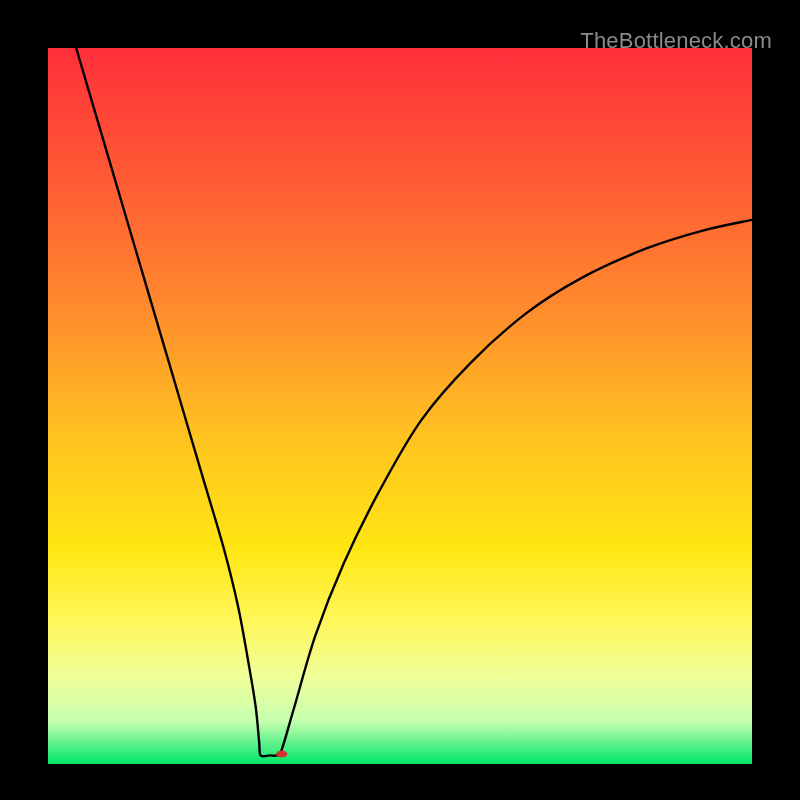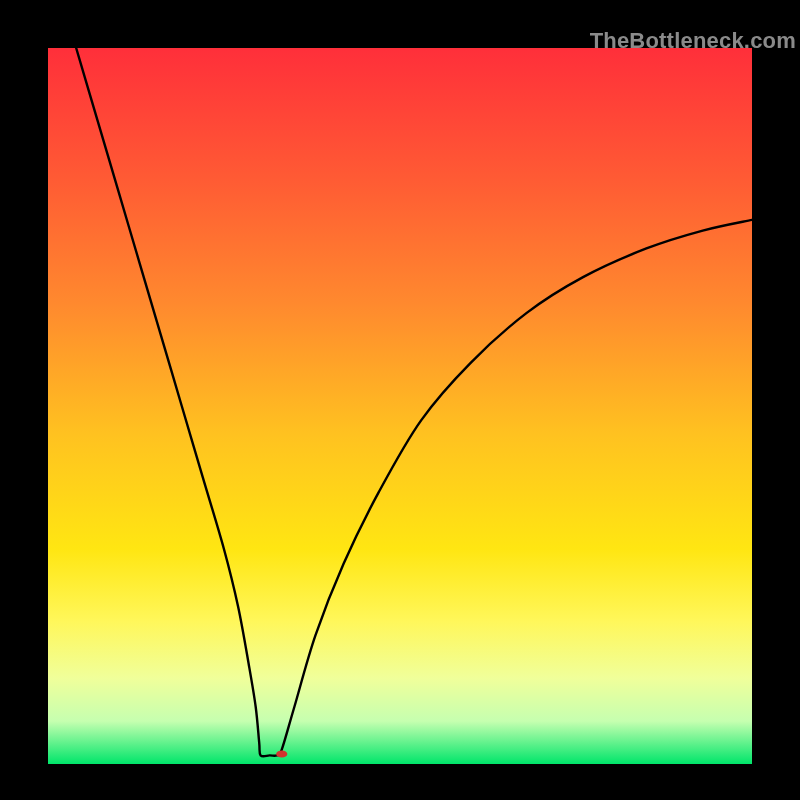--- a/index.html
+++ b/index.html
@@ -22,24 +22,24 @@
   .inner {
     position: absolute;
     left: 48px;
     top: 48px;
     width: 704px;
     height: 716px;
   }
   .watermark {
     position: absolute;
     top: 28px;
-    right: 4px;
+    right: 28px;
     color: #8a8a8a;
     font-size: 22px;
-    font-weight: 700;
+    font-weight: 400;
     letter-spacing: 0.2px;
     z-index: 30;
   }
   svg { display: block; }
 </style>
 </head>
 <body>
 
 <div class="frame"></div>
 

